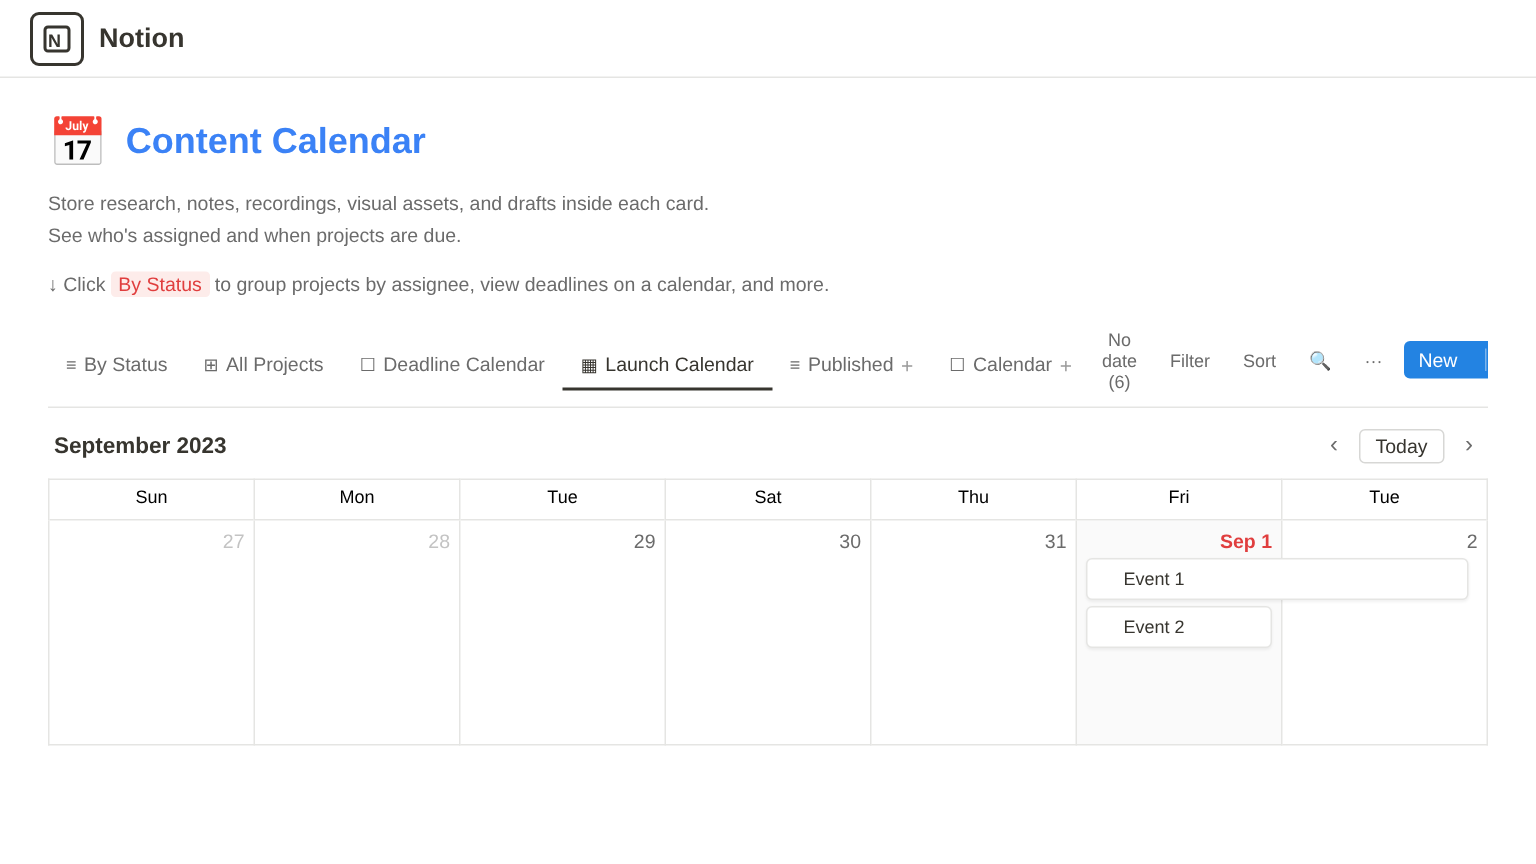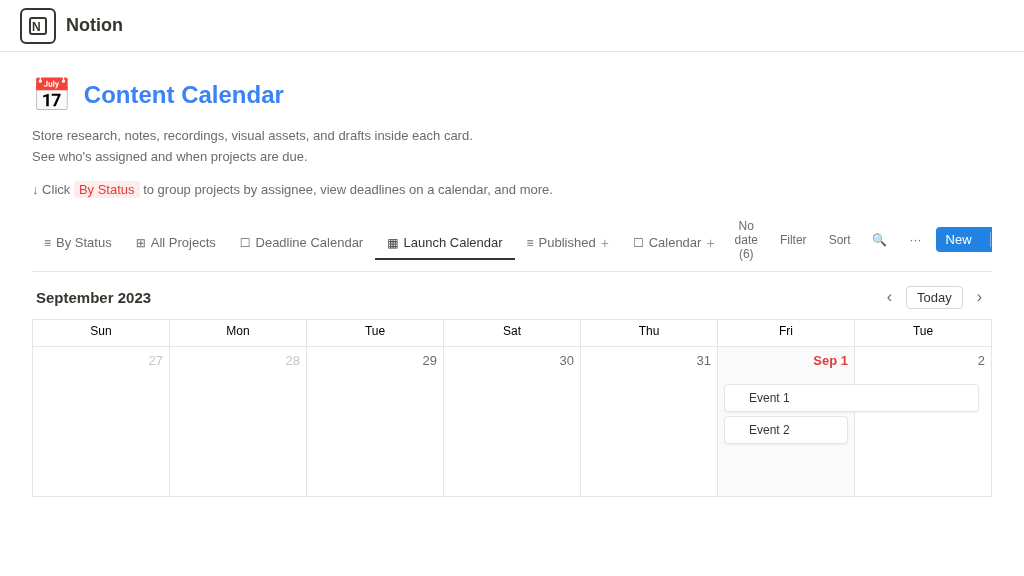--- a/index.html
+++ b/index.html
@@ -239,21 +239,21 @@
       cursor: pointer;
       box-shadow: 0 1px 2px rgba(0,0,0,0.06);
     }
 
     
     .sep1-header {
       display: flex;
       justify-content: flex-end;
       align-items: center;
       gap: 4px;
-      margin-bottom: 16px;
+      margin-bottom: 4px;
     }
 
     .other-month-day { opacity: 0.4; }
 
     .fri-col { background: #fafafa; }
   </style>
 </head>
 <body>
 
 <div class="topbar">

